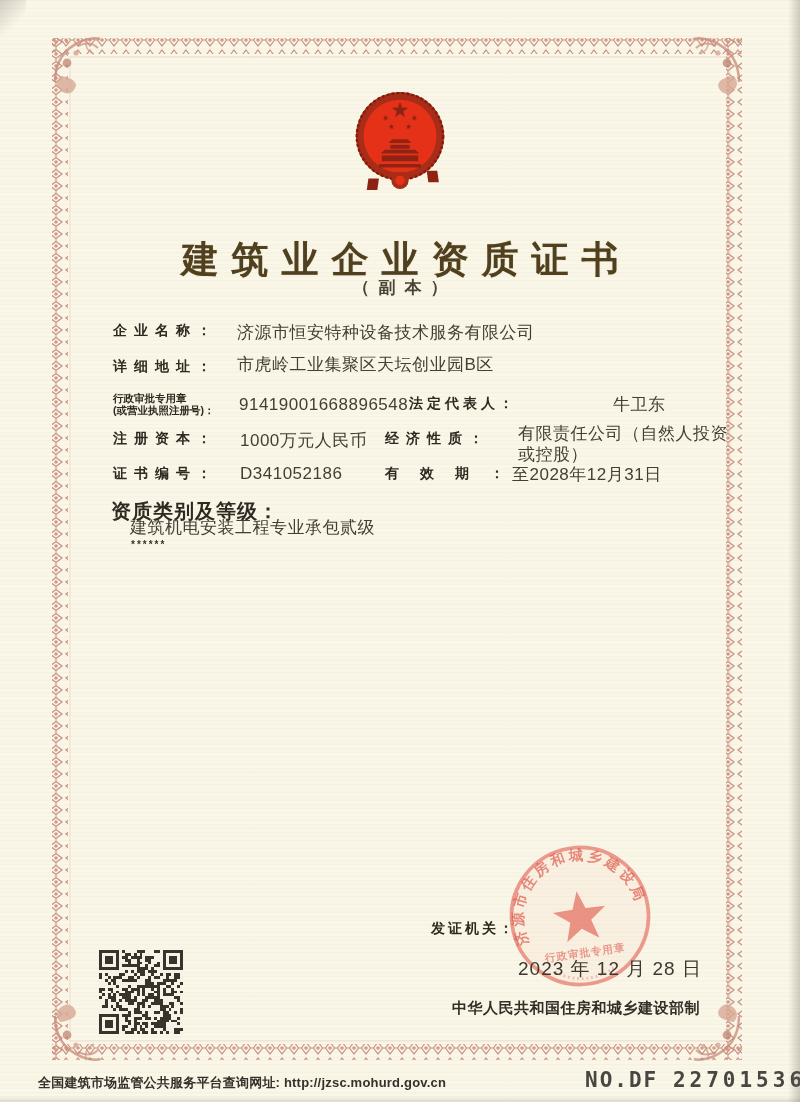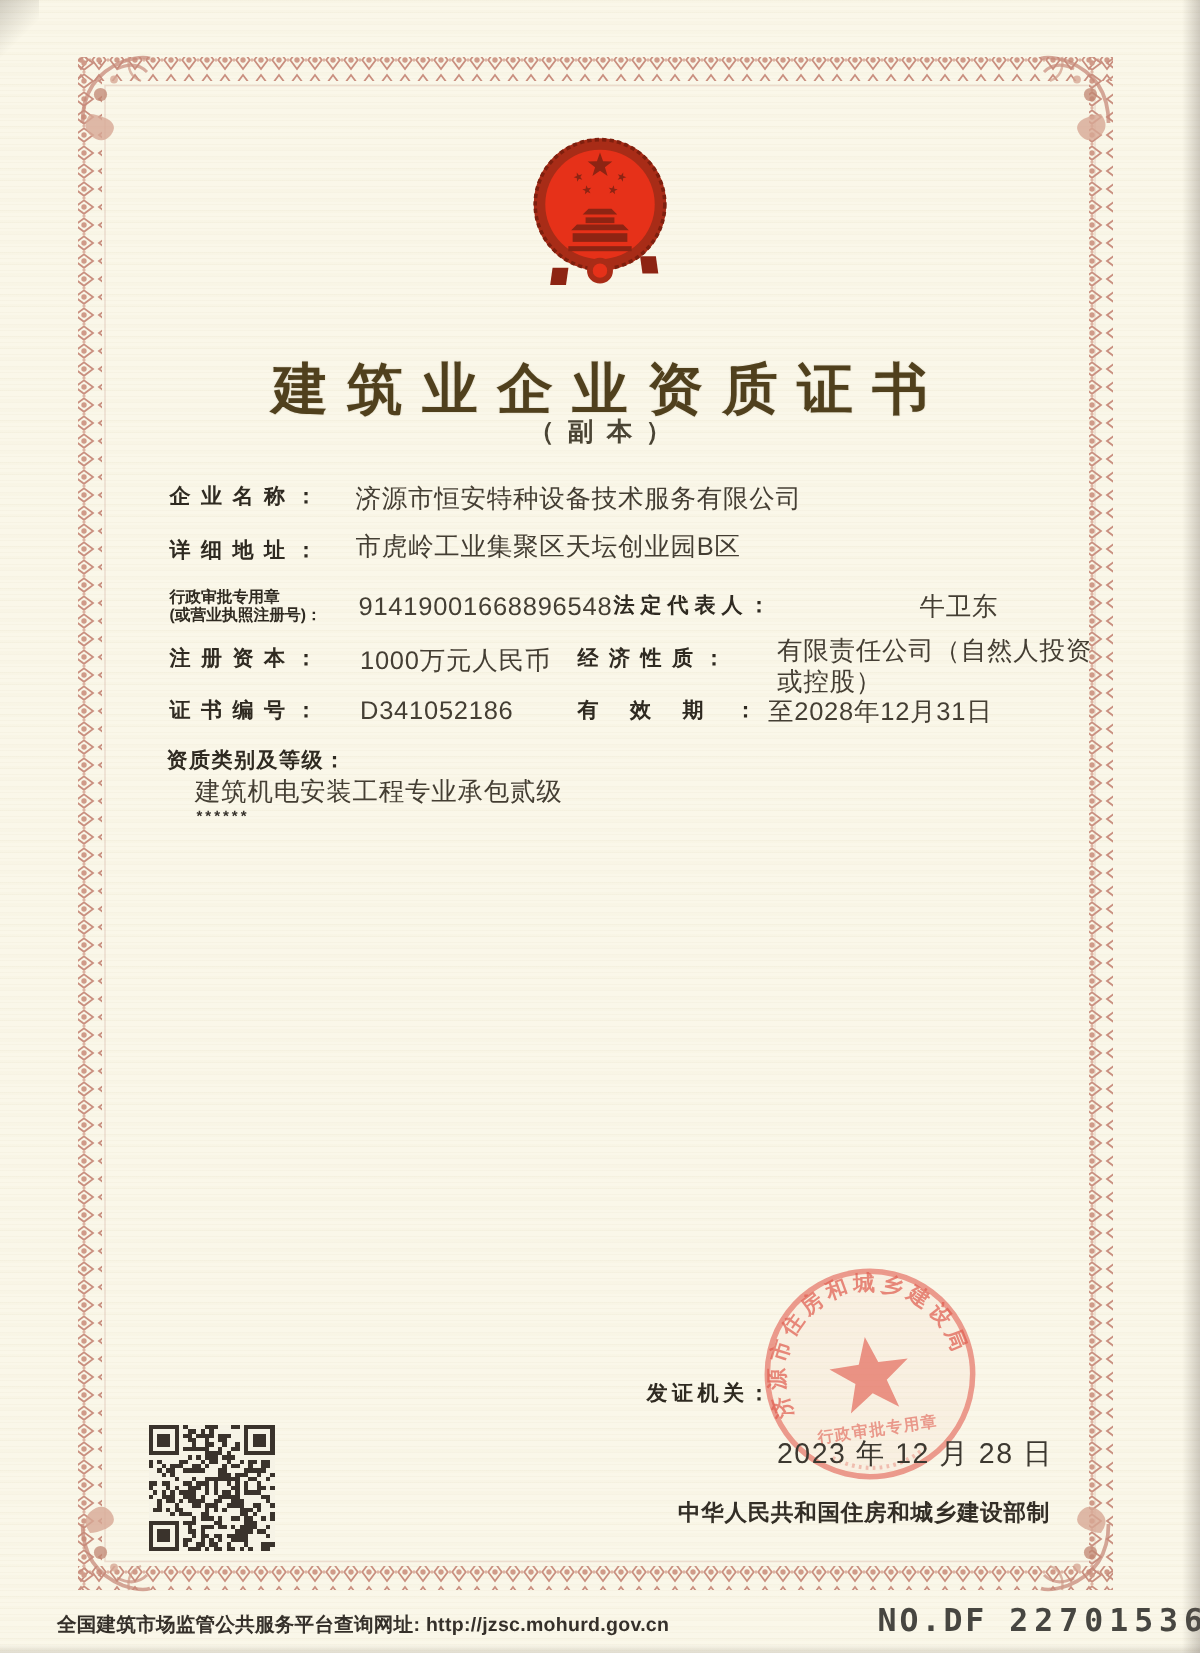--- a/index.html
+++ b/index.html
@@ -32,21 +32,21 @@
     font-size:17px;font-weight:700;letter-spacing:9px;text-indent:9px;
     color:#4a4434;
   }
   
   .flabel{font-weight:700;color:#2f2a21;font-size:14px;white-space:nowrap;}
   .ls4{letter-spacing:7px;}
   .ls5{letter-spacing:4px;text-align:right;}
   .ls3{letter-spacing:21px;text-align:right;}
   .fvalue{color:#443e33;font-size:17px;white-space:nowrap;letter-spacing:0.5px;}
   .smalllabel{font-weight:700;color:#2f2a21;font-size:10.5px;line-height:12px;white-space:nowrap;}
-  .quallabel{font-weight:700;color:#2f2a21;font-size:14px;letter-spacing:1px;}
+  .quallabel{font-weight:700;color:#2f2a21;font-size:20px;letter-spacing:1px;}
   .stars{font-weight:700;color:#35302a;font-size:10px;letter-spacing:2px;}
   
   .issuer-label{font-weight:700;color:#2f2a21;font-size:14px;letter-spacing:3px;z-index:3;}
   .seal{left:505px;top:842px;width:150px;height:148px;transform:rotate(-8deg);z-index:2;opacity:.92;}
   .issue-date{font-size:19px;color:#3c3830;letter-spacing:1px;z-index:3;}
   .producer{font-weight:700;font-size:15px;color:#332e26;letter-spacing:0.5px;z-index:3;}
   
   .footer-query{font-weight:700;font-size:13px;color:#35302a;letter-spacing:0.2px;}
   .serial{font-family:"DejaVu Sans Mono","Liberation Mono",monospace;color:#474641;font-size:21px;font-weight:700;letter-spacing:2px;}
   .serial .num{letter-spacing:4px;}

